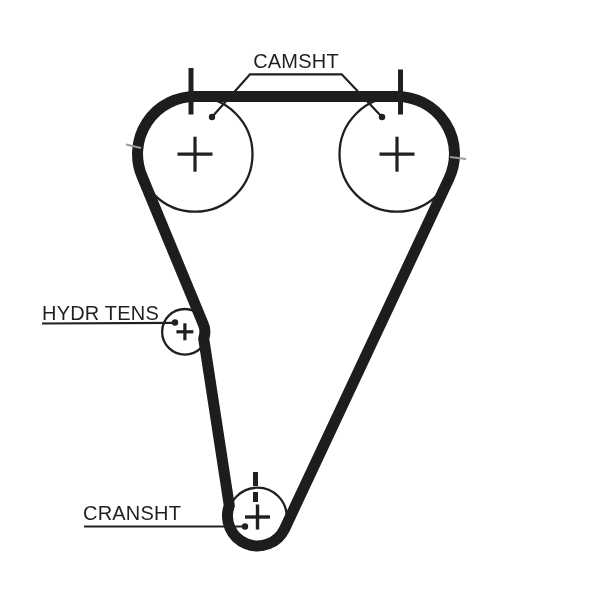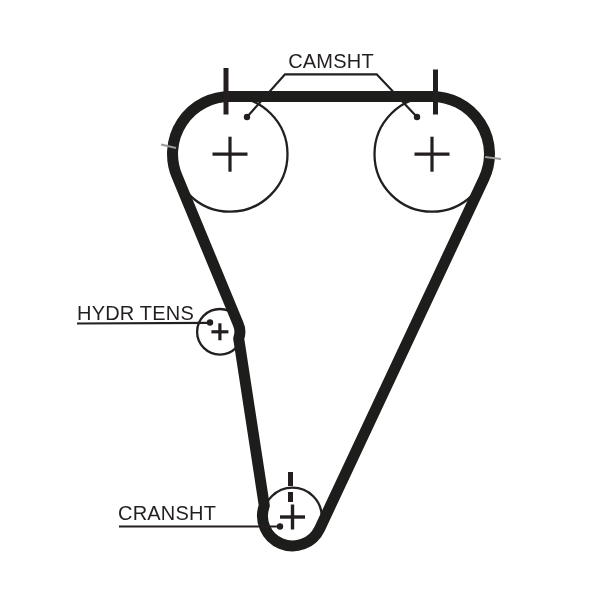--- a/index.html
+++ b/index.html
@@ -6,21 +6,20 @@
     margin: 0;
     padding: 0;
     background: #ffffff;
   }
   .canvas {
     position: relative;
     width: 536px;
     height: 589px;
     background: #8b5cf6;
     overflow: hidden;
-    margin-left: 35px;
   }
   svg {
     display: block;
   }
   .diagram-text {
     font-family: "Liberation Sans", "DejaVu Sans", sans-serif;
     font-size: 20px;
     letter-spacing: 0.2px;
     fill: #231f20;
   }

